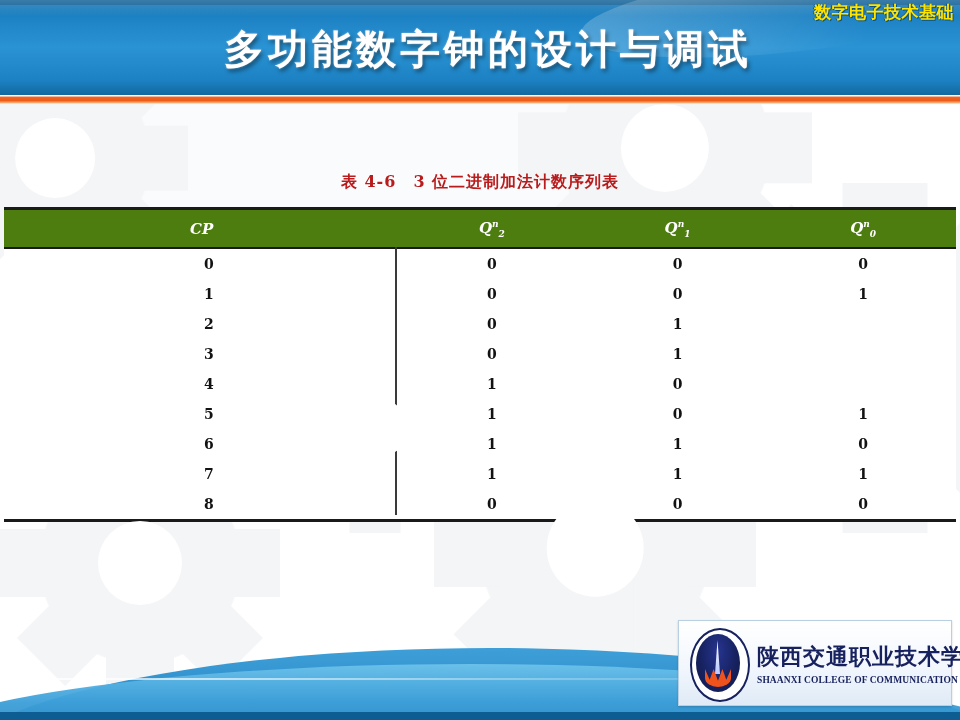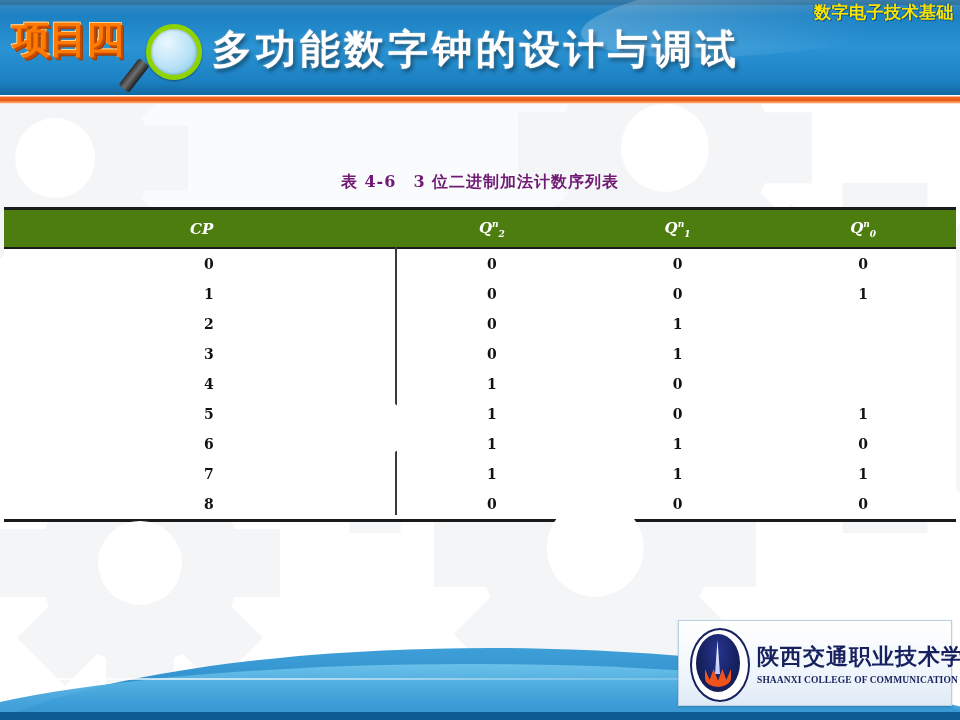--- a/index.html
+++ b/index.html
@@ -118,21 +118,21 @@
     box-shadow: 0 0 3px rgba(0,0,0,.35) inset, 0 1px 2px rgba(0,0,0,.4);
   }
   .magnifier .handle {
     position: absolute; left: 6px; top: 40px; width: 13px; height: 34px;
     background: linear-gradient(90deg, #2e2e2e, #6f6f6f 45%, #1c1c1c);
     border-radius: 3px;
     transform: rotate(38deg);
     transform-origin: top center;
   }
   #slide-title {
-    position: absolute; left: 212px; top: 18px;
+    position: absolute; left: 224px; top: 18px;
     width: 600px; height: 62px;
     color: #ffffff;
     font-family: "DejaVu Sans", "Liberation Sans", sans-serif;
     font-size: 40px; font-weight: bold;
     letter-spacing: 4px;
     line-height: 62px;
     text-shadow: 2px 3px 4px rgba(0,0,0,.45), 0 0 2px rgba(255,255,255,.6);
     white-space: nowrap;
     z-index: 6;
   }
@@ -140,21 +140,21 @@
     position: absolute; left: 0; top: 95px;
     width: 960px; height: 9px;
     background: linear-gradient(180deg, #ffffff 0%, #ffffff 10%, #f26522 24%, #ea5a17 60%, #ffb27a 88%, #ffffff 100%);
   }
 
   
   #table-caption {
     position: absolute; left: 0; top: 172px;
     width: 960px;
     text-align: center;
-    color: #701a75;
+    color: #b91c1c;
     font-family: "DejaVu Serif", "Liberation Serif", serif;
     font-size: 16px; font-weight: bold;
     letter-spacing: 1px;
   }
 
   
   #data-table {
     position: absolute; left: 4px; top: 207px;
     width: 952px;
     border-top: 3px solid #1a1a1a;
@@ -335,27 +335,20 @@
         <span class="cross2"></span>
         <span class="hole"></span>
       </div>
   </div>
 
   <div id="header">
     <div class="dkstrip"></div>
     <div class="sheen"></div>
     <div class="swoosh"></div>
 
-    <div id="project-badge">
-      <span class="pb-text">项目四</span>
-      <span class="magnifier">
-        <span class="ring"></span>
-        <span class="handle"></span>
-      </span>
-    </div>
 
     <div id="slide-title">多功能数字钟的设计与调试</div>
     <div id="course-tag">数字电子技术基础</div>
   </div>
   <div id="orange-band"></div>
 
   <div id="table-caption">表 4-6　3 位二进制加法计数序列表</div>
 
   <div id="data-table">
     <table>

